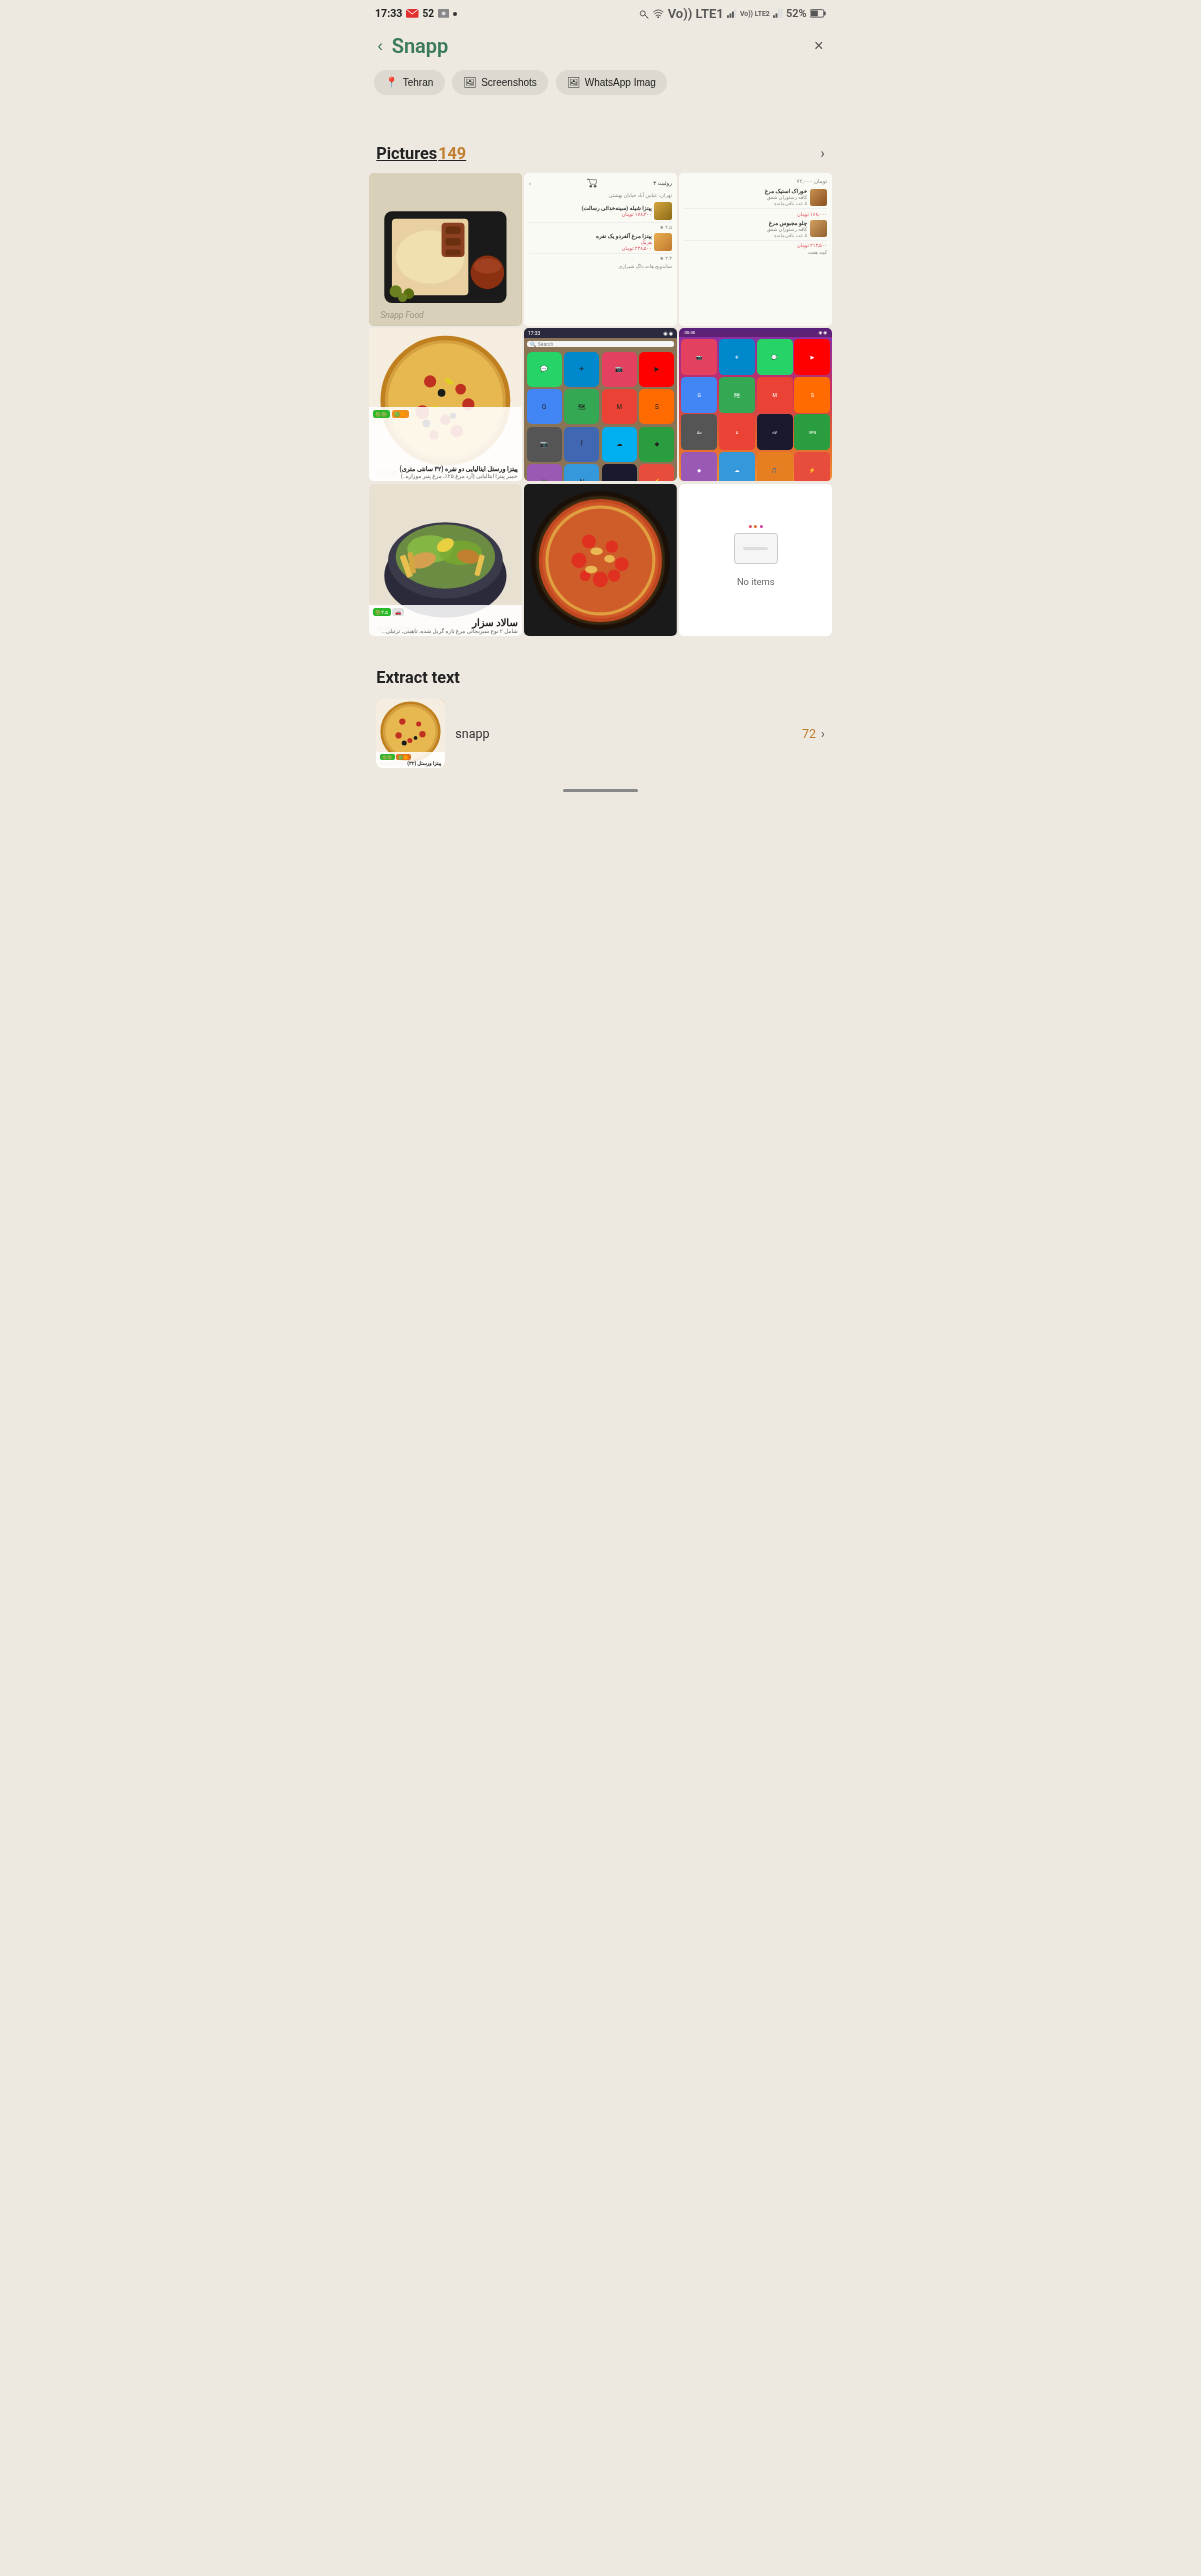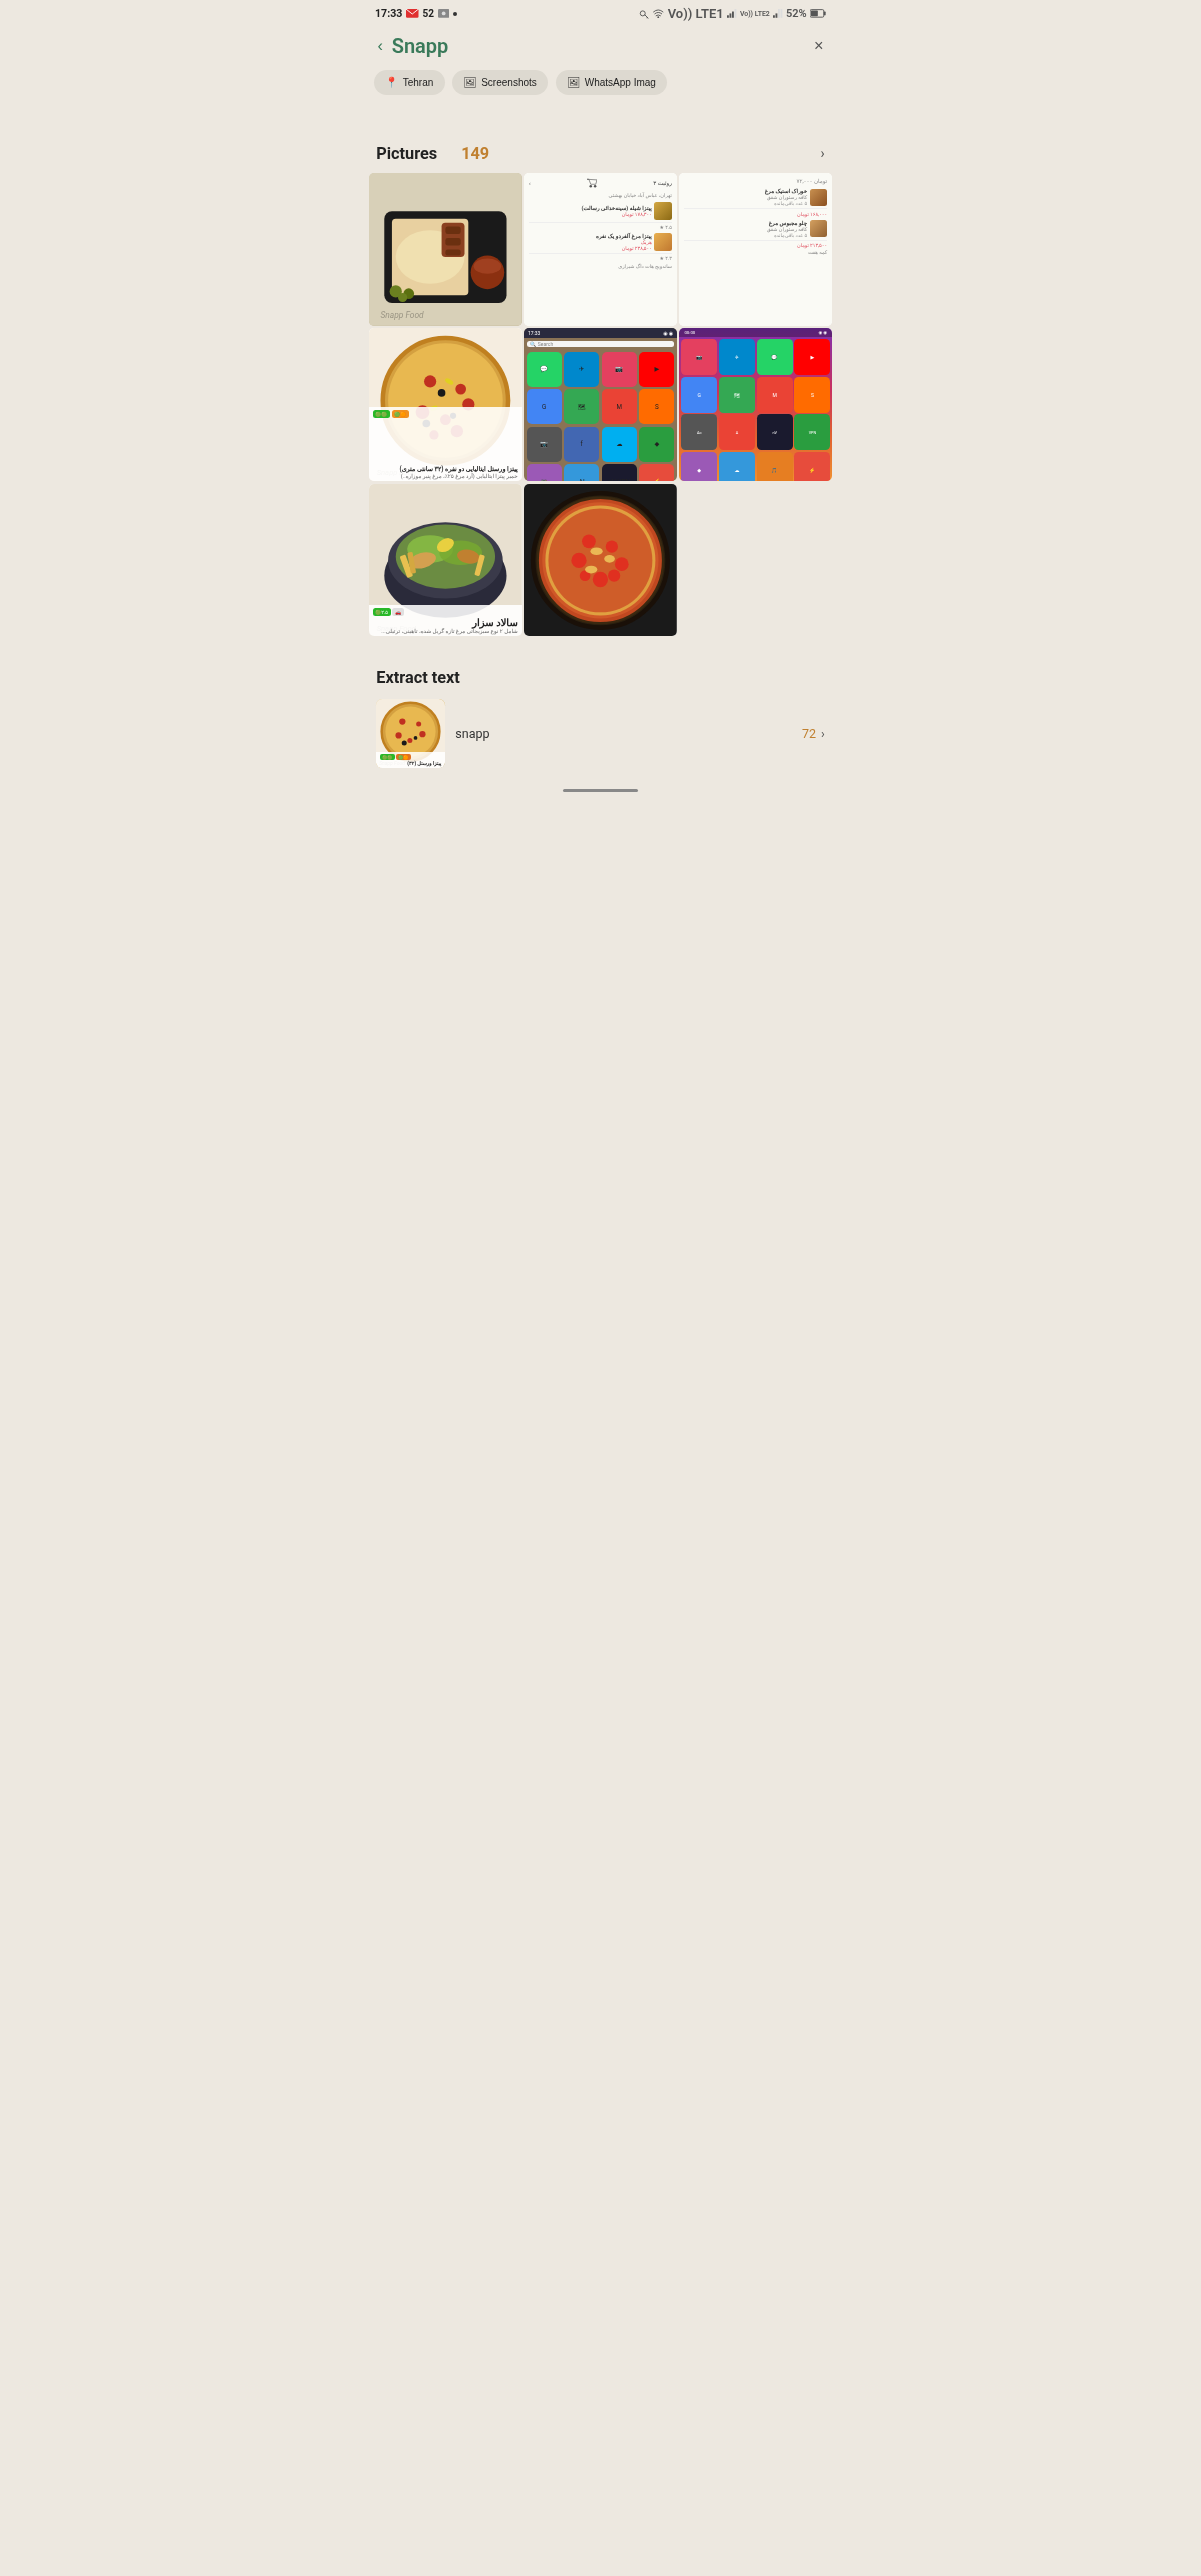--- a/index.html
+++ b/index.html
@@ -100,21 +100,22 @@
       justify-content: space-between;
       align-items: center;
       padding: 19px 13.8px 10px 13.8px;
     }
     .section-title {
       font-size: 16.3px;
       font-weight: 700;
       color: #222;
       display: flex;
       align-items: baseline;
-      gap: 24px;
+      gap: 1px;
+      text-decoration: underline;
     }
     .section-count {
       font-size: 16.3px;
       font-weight: 700;
       color: #c08030;
     }
     .section-chevron {
       font-size: 13.8px;
       color: #555;
       cursor: pointer;
@@ -692,20 +693,34 @@
         <ellipse cx="95" cy="88" rx="8" ry="5" fill="#f0d060" opacity="0.8"></ellipse>
         <ellipse cx="112" cy="98" rx="7" ry="5" fill="#f0d060" opacity="0.8"></ellipse>
         <ellipse cx="88" cy="112" rx="8" ry="5" fill="#f0d060" opacity="0.8"></ellipse>
 
         <circle cx="100" cy="100" r="88" fill="none" stroke="#1a1008" stroke-width="6"></circle>
         <circle cx="100" cy="100" r="82" fill="none" stroke="#3a2810" stroke-width="3"></circle>
       </svg>
     </div>
   </div>
 
+  <div class="grid-item no-items-cell">
+    <div style="position:relative;width:44px;height:31px;">
+
+      <div style="position:absolute;top:-8.8px;left:50%;transform:translateX(-50%);display:flex;gap:2.5px;">
+        <div style="width:3.1px;height:3.1px;border-radius:50%;background:#e05060;"></div>
+        <div style="width:3.1px;height:3.1px;border-radius:50%;background:#e07030;"></div>
+        <div style="width:3.1px;height:3.1px;border-radius:50%;background:#d040a0;"></div>
+      </div>
+      <div style="width:44px;height:31px;border:1.3px solid #ccc;border-radius:3.1px;background:#f5f5f5;display:flex;align-items:center;justify-content:center;">
+        <div style="width:25px;height:3.1px;background:#ddd;border-radius:1.9px;"></div>
+      </div>
+    </div>
+    <span style="font-size:9.4px;color:#666;margin-top:5px;">No items</span>
+  </div>
 
 </div>
 
 <div style="height: 12.5px;"></div>
 
 <div class="extract-section">
   <div class="extract-title">Extract text</div>
 
   <div class="extract-item">
 

